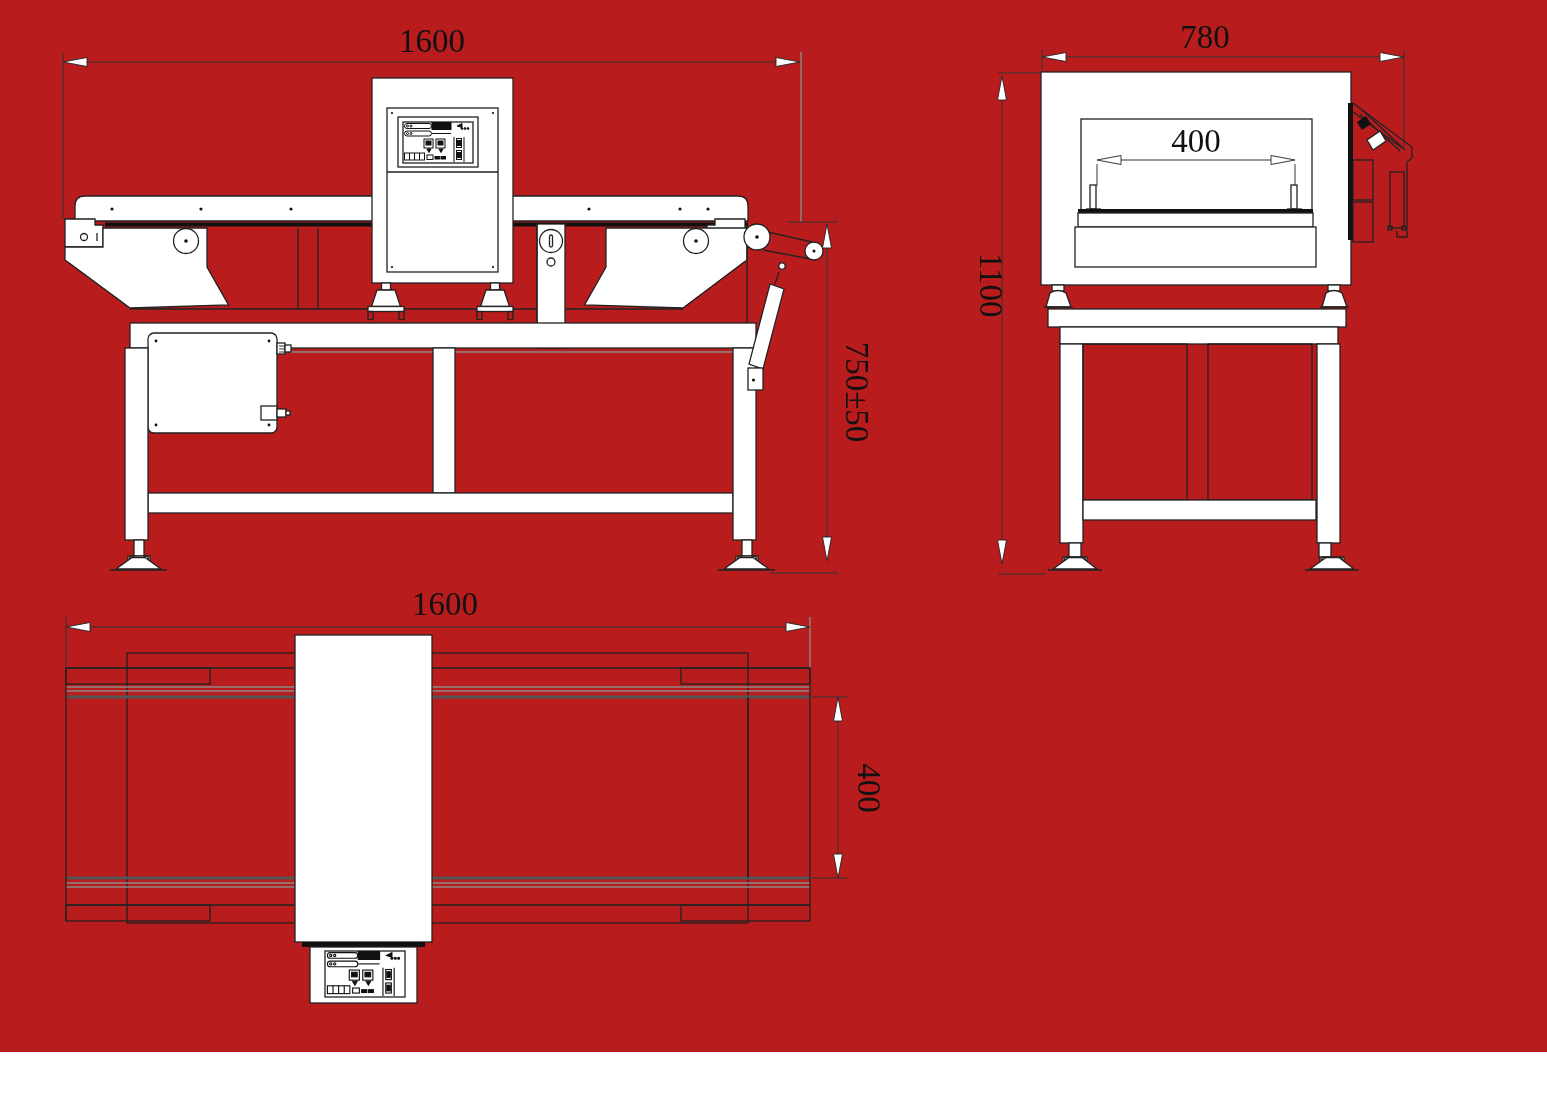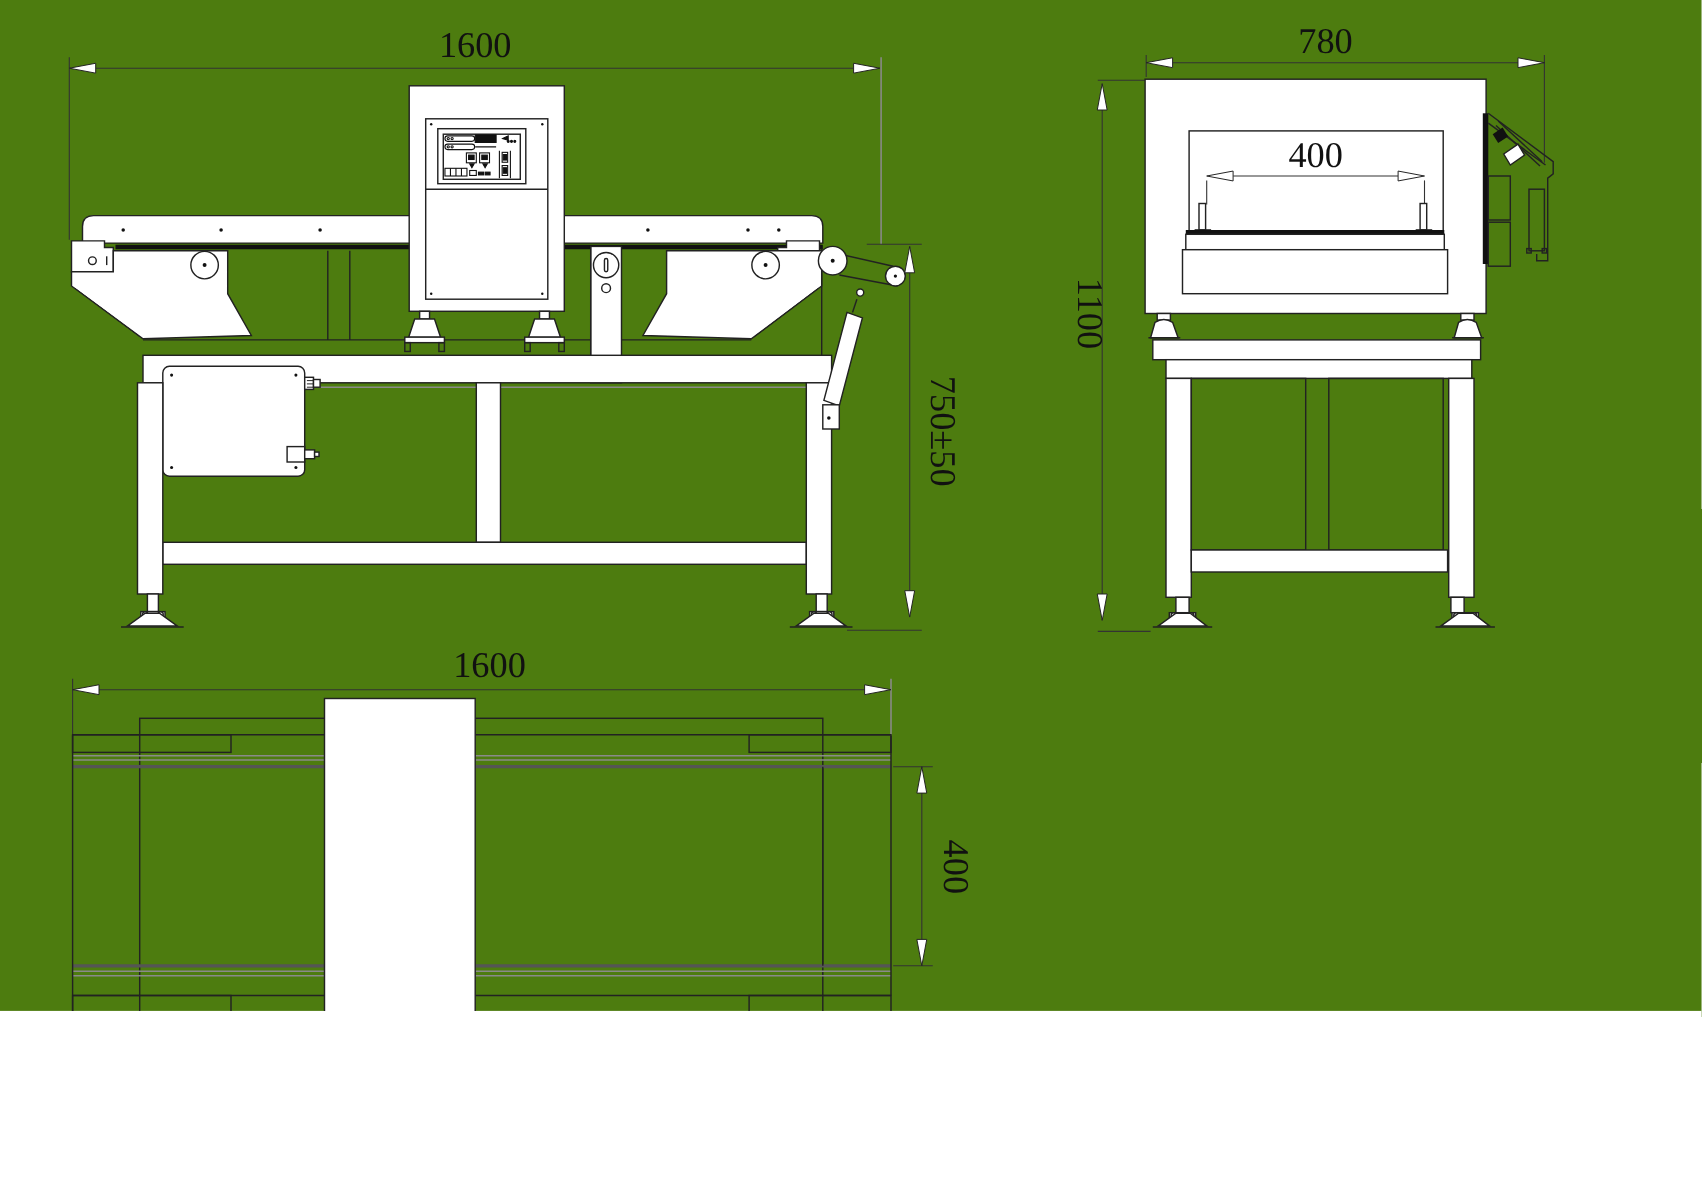--- a/index.html
+++ b/index.html
@@ -1,16 +1,16 @@
 <!DOCTYPE html>
 <html><head>
 <meta charset="utf-8">
 <style>
   html,body{margin:0;padding:0;background:#ffffff;}
-  .canvas{position:relative;width:1547px;height:919px;background:#4d7c0f;overflow:hidden;
+  .canvas{position:relative;width:1547px;height:1052px;background:#b91c1c;overflow:hidden;
           font-family:"Liberation Serif", serif;}
   svg{position:absolute;left:0;top:0;}
   .ln{stroke:#222;stroke-width:1.3;fill:none;}
   .fw{stroke:#222;stroke-width:1.3;fill:#ffffff;}
   .fb{fill:#111;stroke:none;}
   .thin{stroke:#222;stroke-width:0.9;fill:none;}
   .thick{stroke:#111;stroke-width:4;fill:none;}
   .gray{stroke:#8a8a8a;stroke-width:1.4;fill:none;}
   .graythick{stroke:#555;stroke-width:3;fill:none;}
   .dim{stroke:#333;stroke-width:1;fill:none;}

